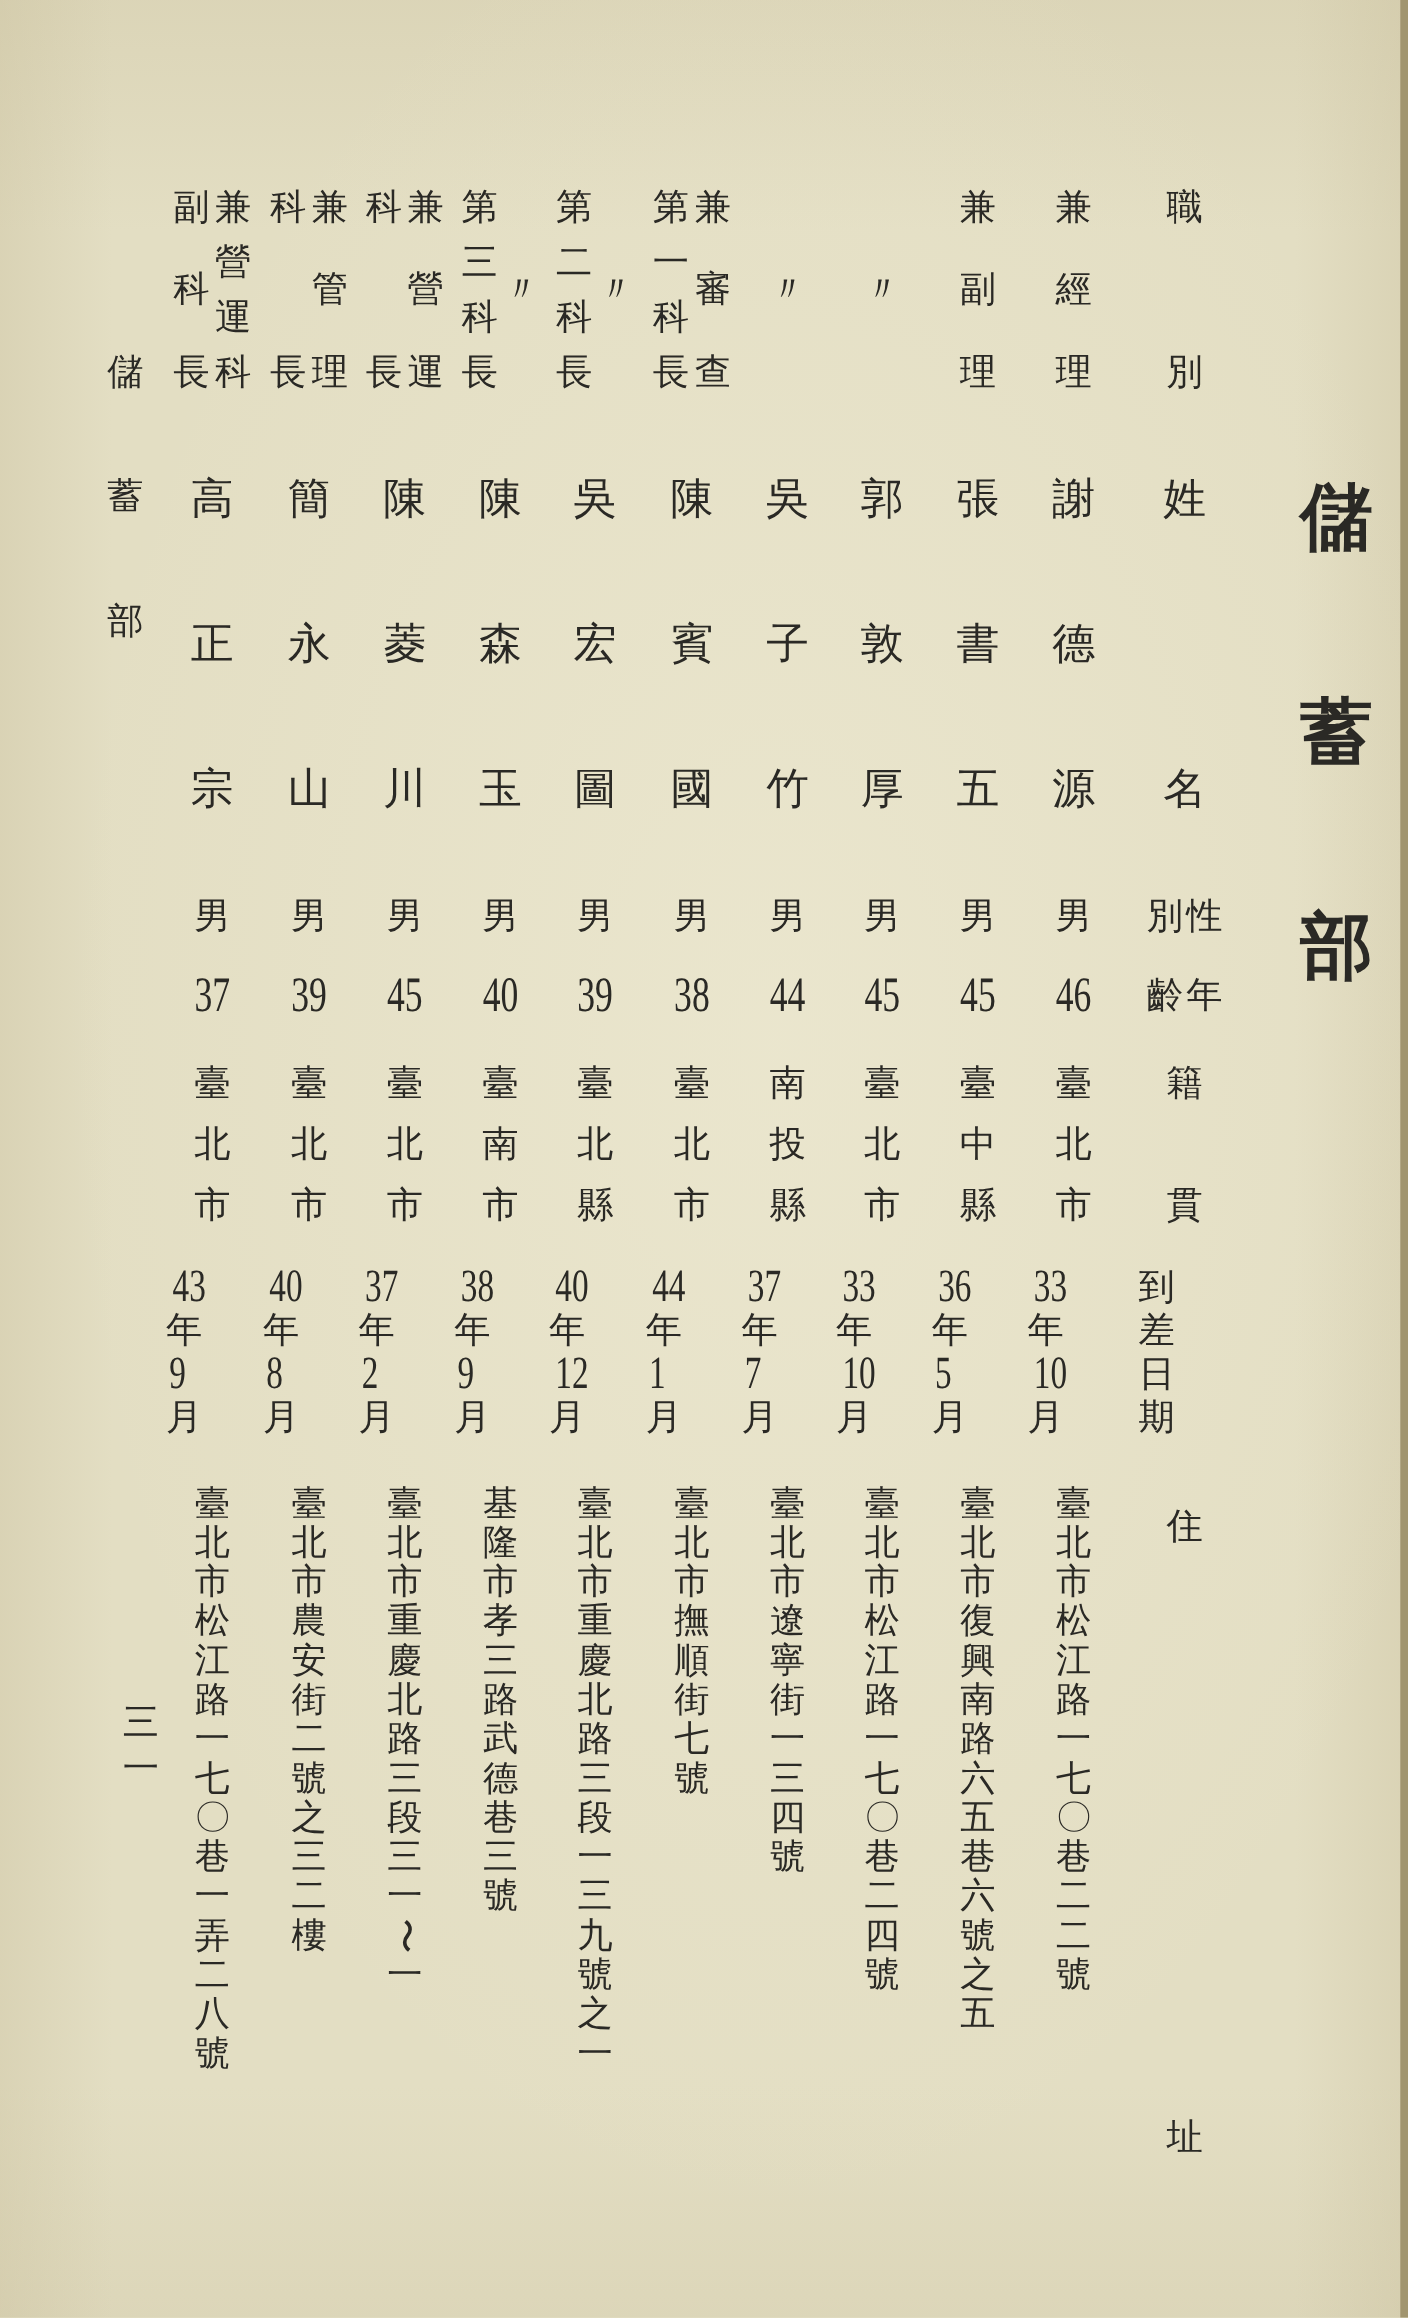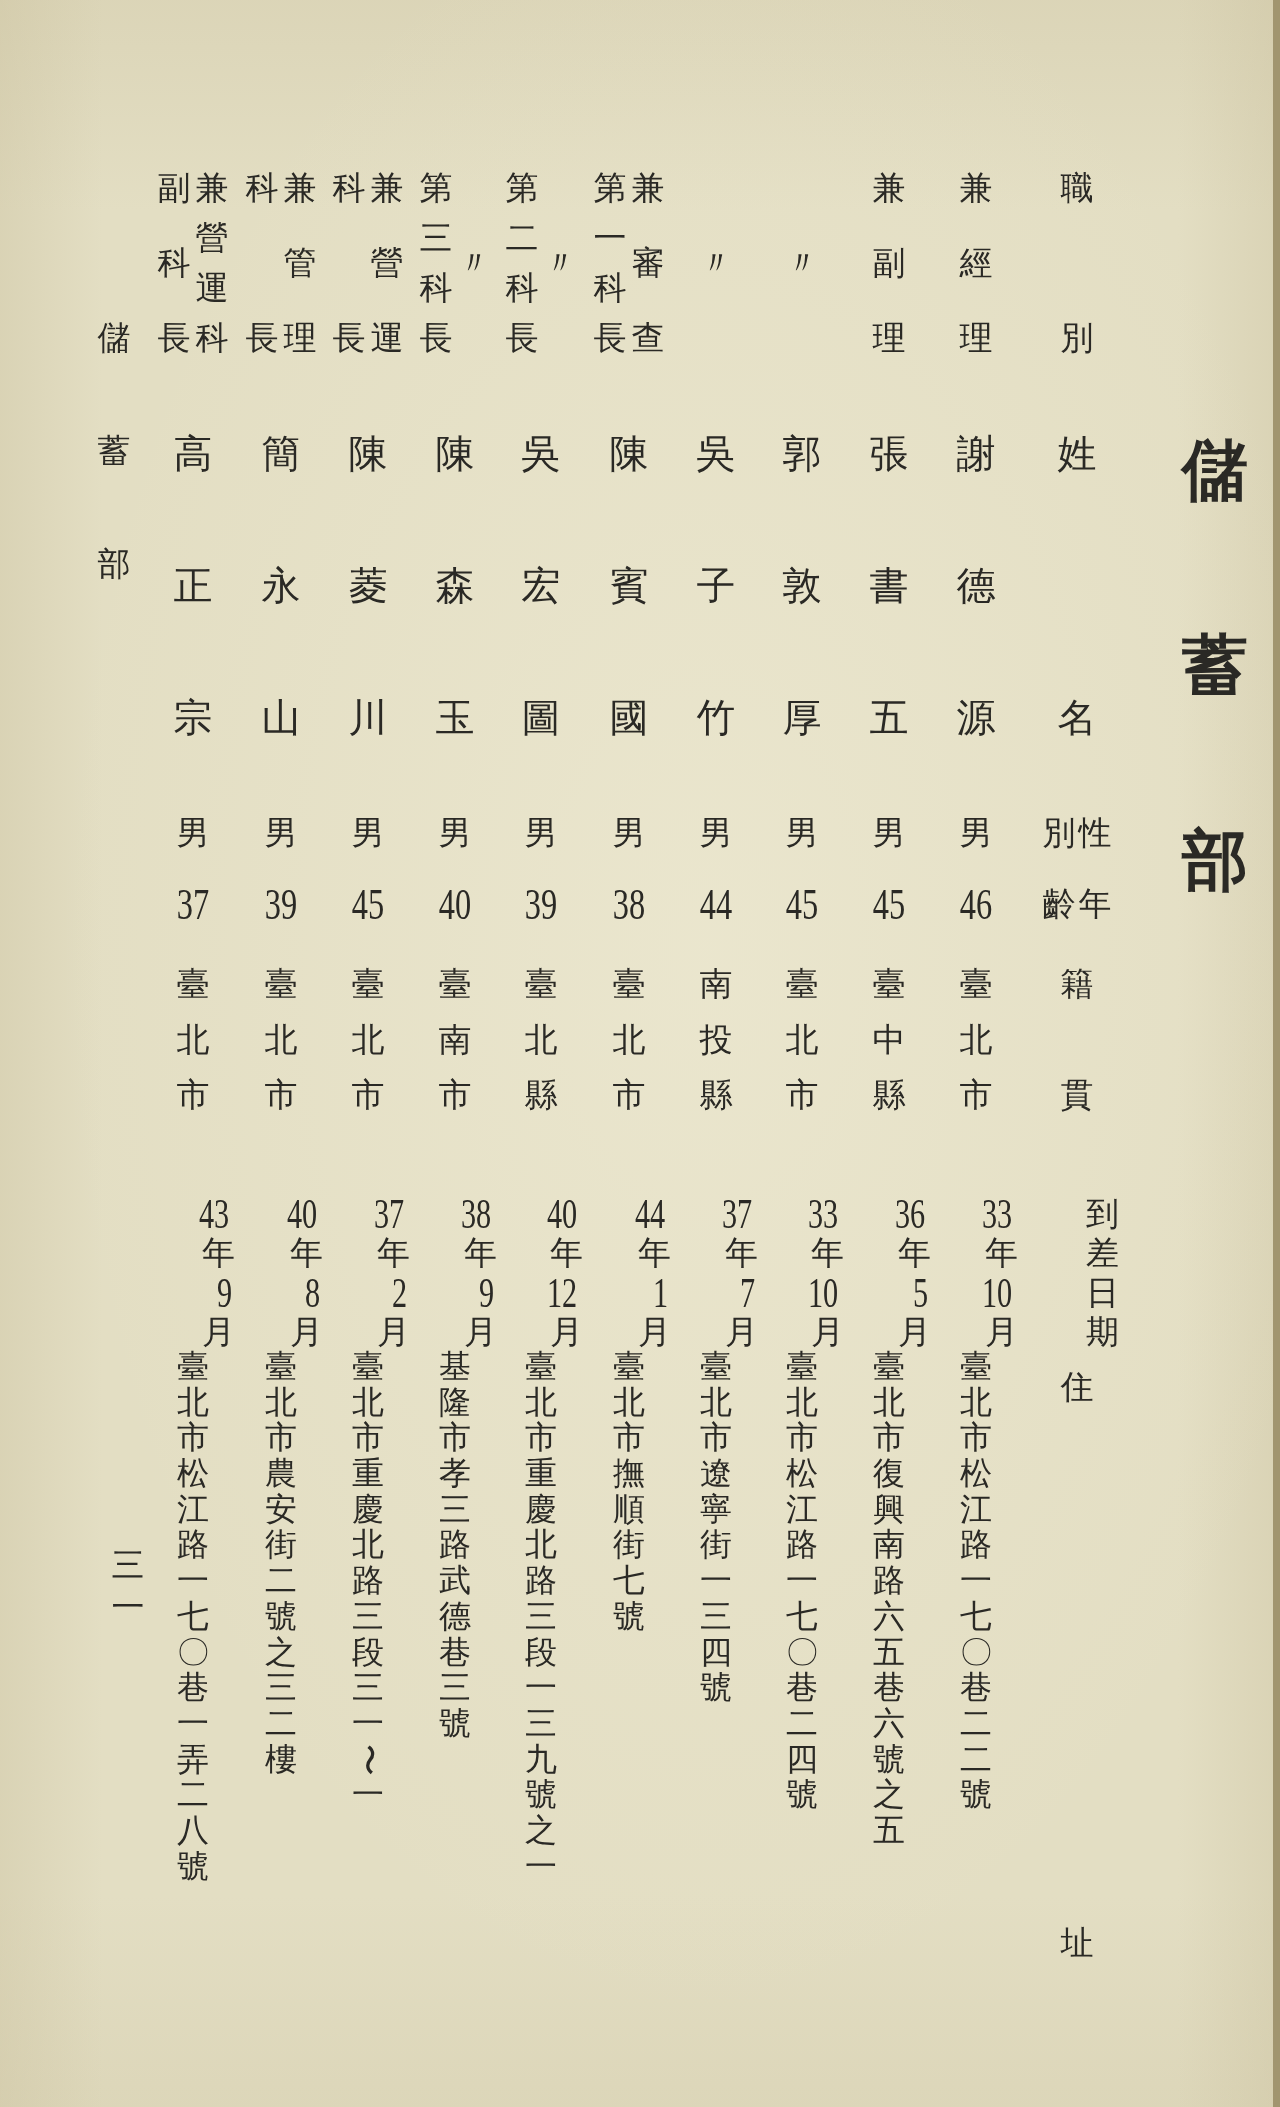--- a/index.html
+++ b/index.html
@@ -77,22 +77,22 @@
     font-size:45px; line-height:48px;
   }
 
   .native-band {
     position:absolute; top:966px; left:0; width:100%; height:147px;
     display:flex; flex-direction:column; justify-content:space-between; align-items:center;
   }
   .native-band .ch { font-size:33px; line-height:36px; height:36px; }
 
   .date-band {
-    position:absolute; top:1196px; left:0; width:100%; height:154px;
-    display:flex; flex-direction:column; justify-content:space-between; align-items:flex-end;
+    position:absolute; top:1152px; left:0; width:100%; height:154px;
+    display:flex; flex-direction:column; justify-content:space-between; align-items:flex-start;
   }
   .date-band > span { display:block; height:36px; line-height:36px; text-align:center; }
   .date-band .num { font-size:42px; }
   .date-band .unit { font-size:33px; }
   .date-band .ch { font-size:33px; line-height:36px; height:36px; }
 
   .addr-band {
     position:absolute; top:1349px; left:0; width:100%;
     display:flex; flex-direction:column; align-items:center;
   }

